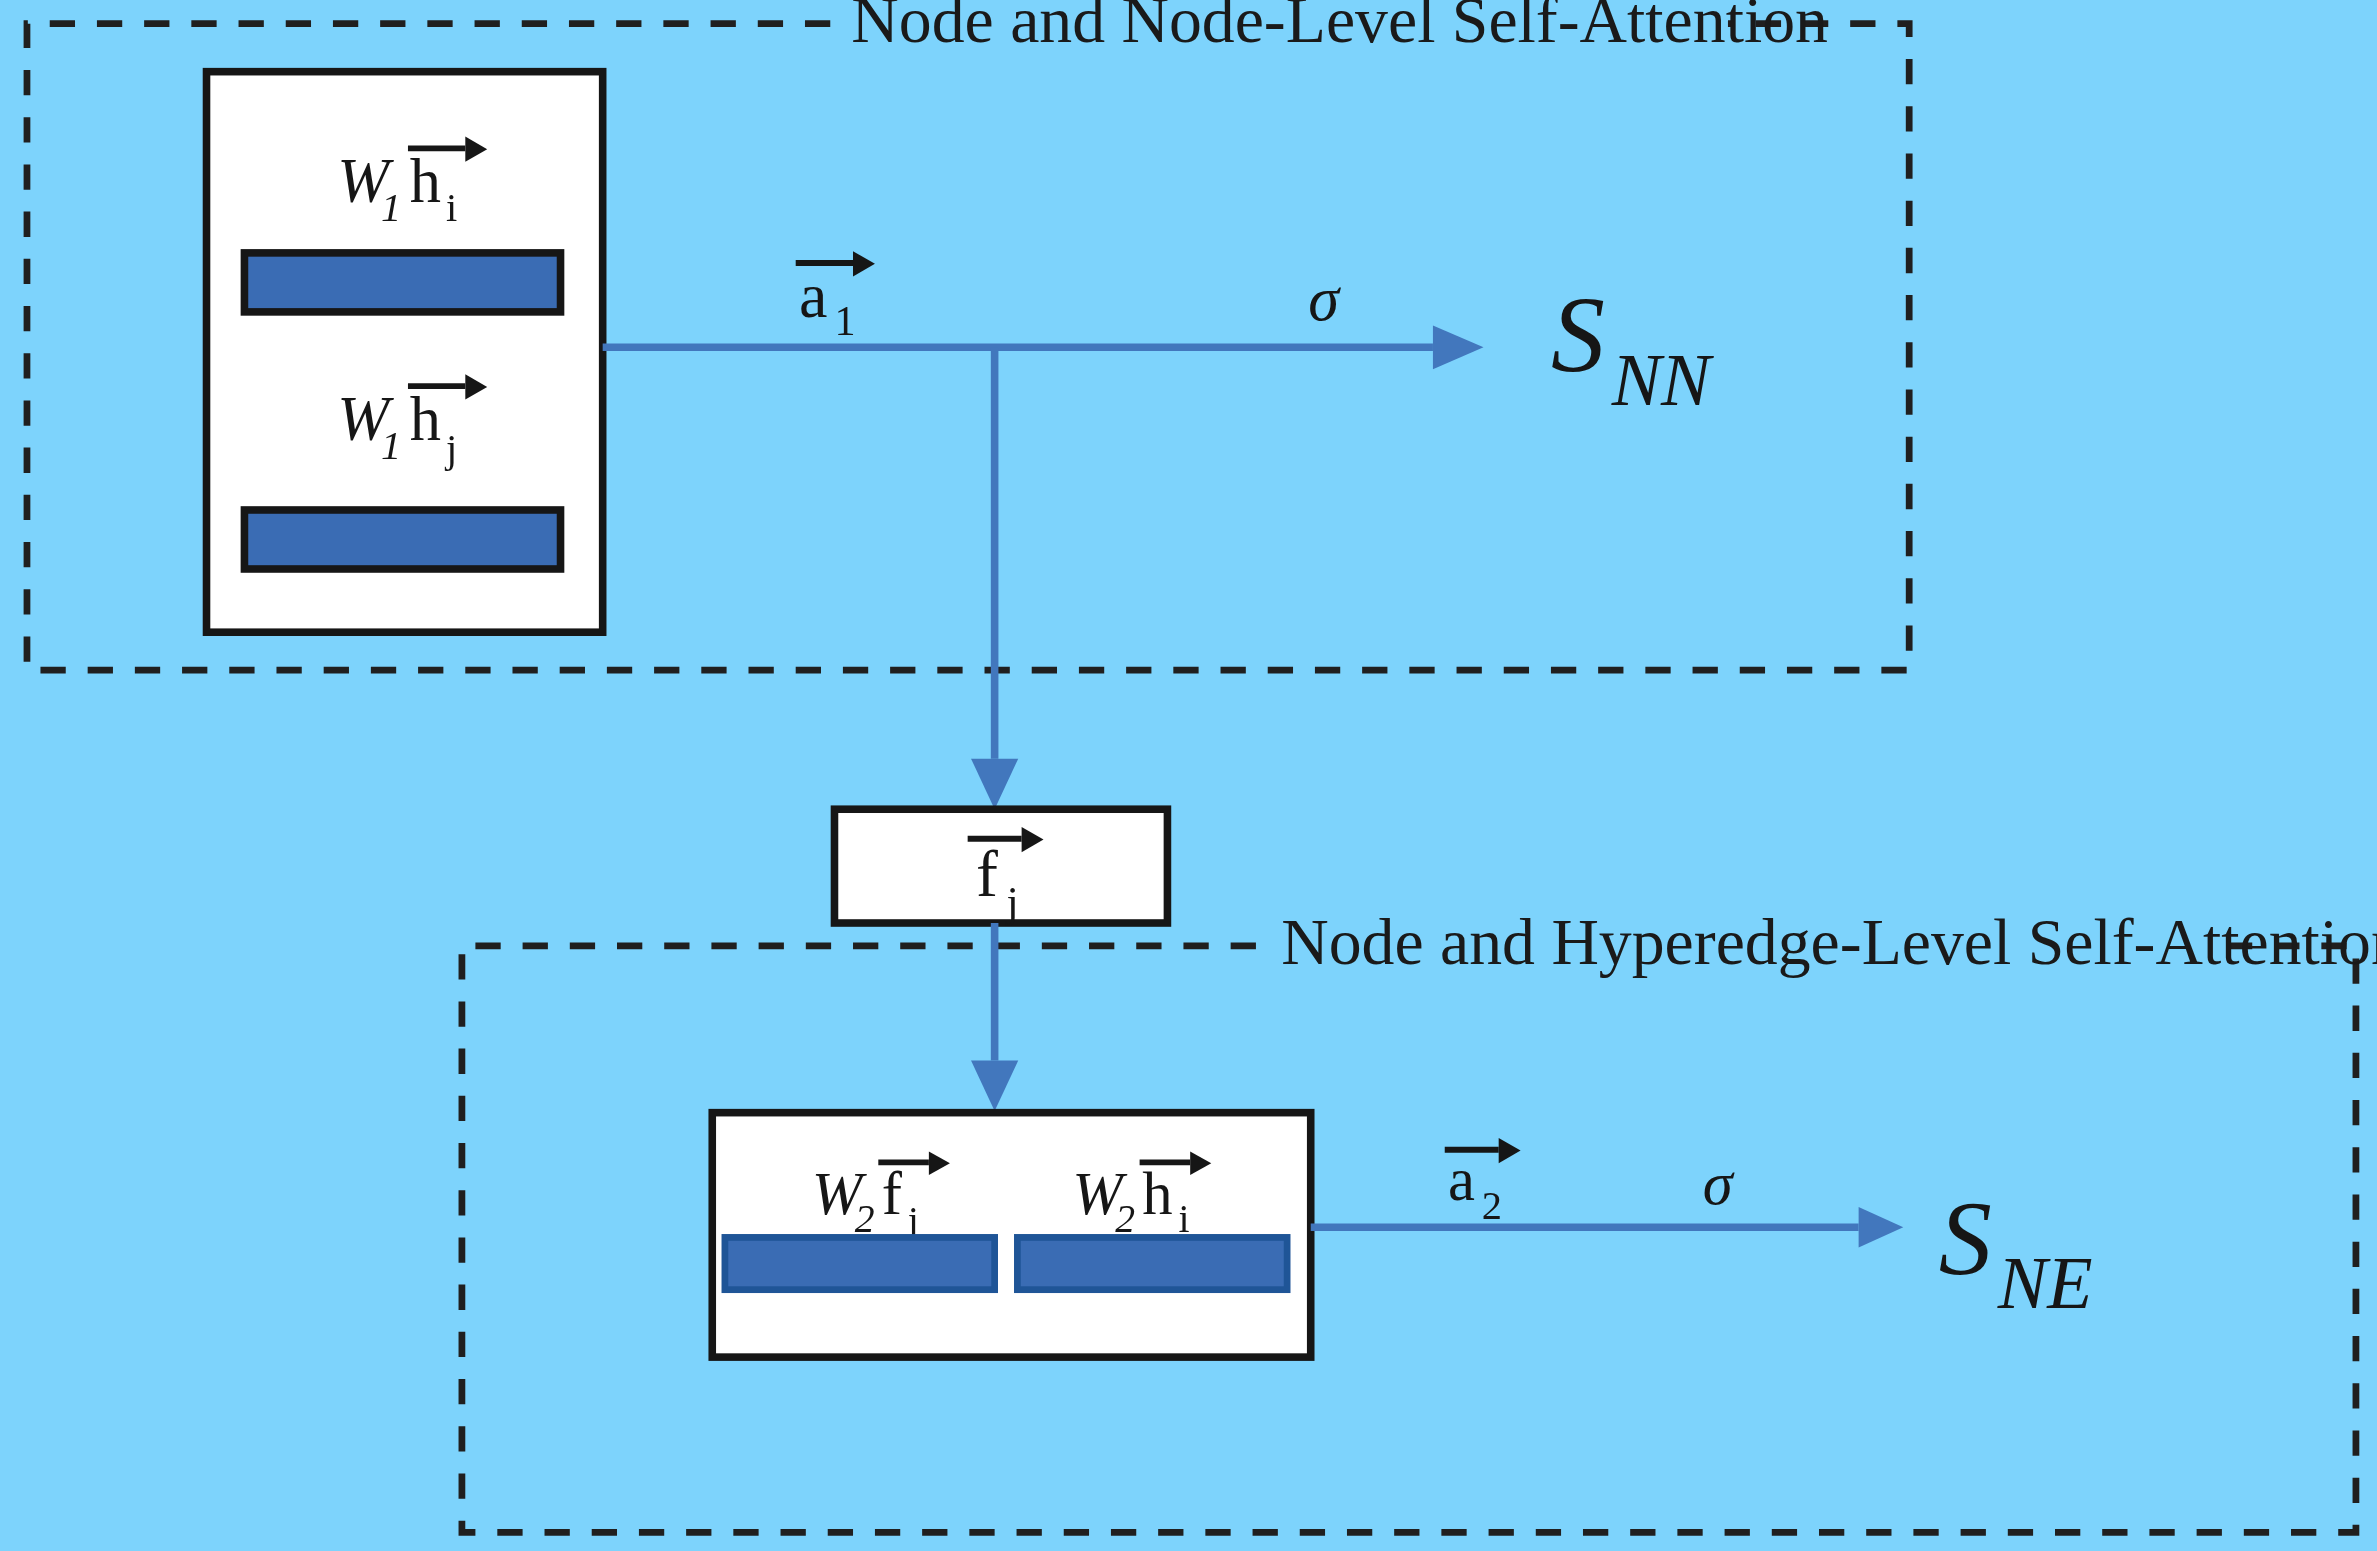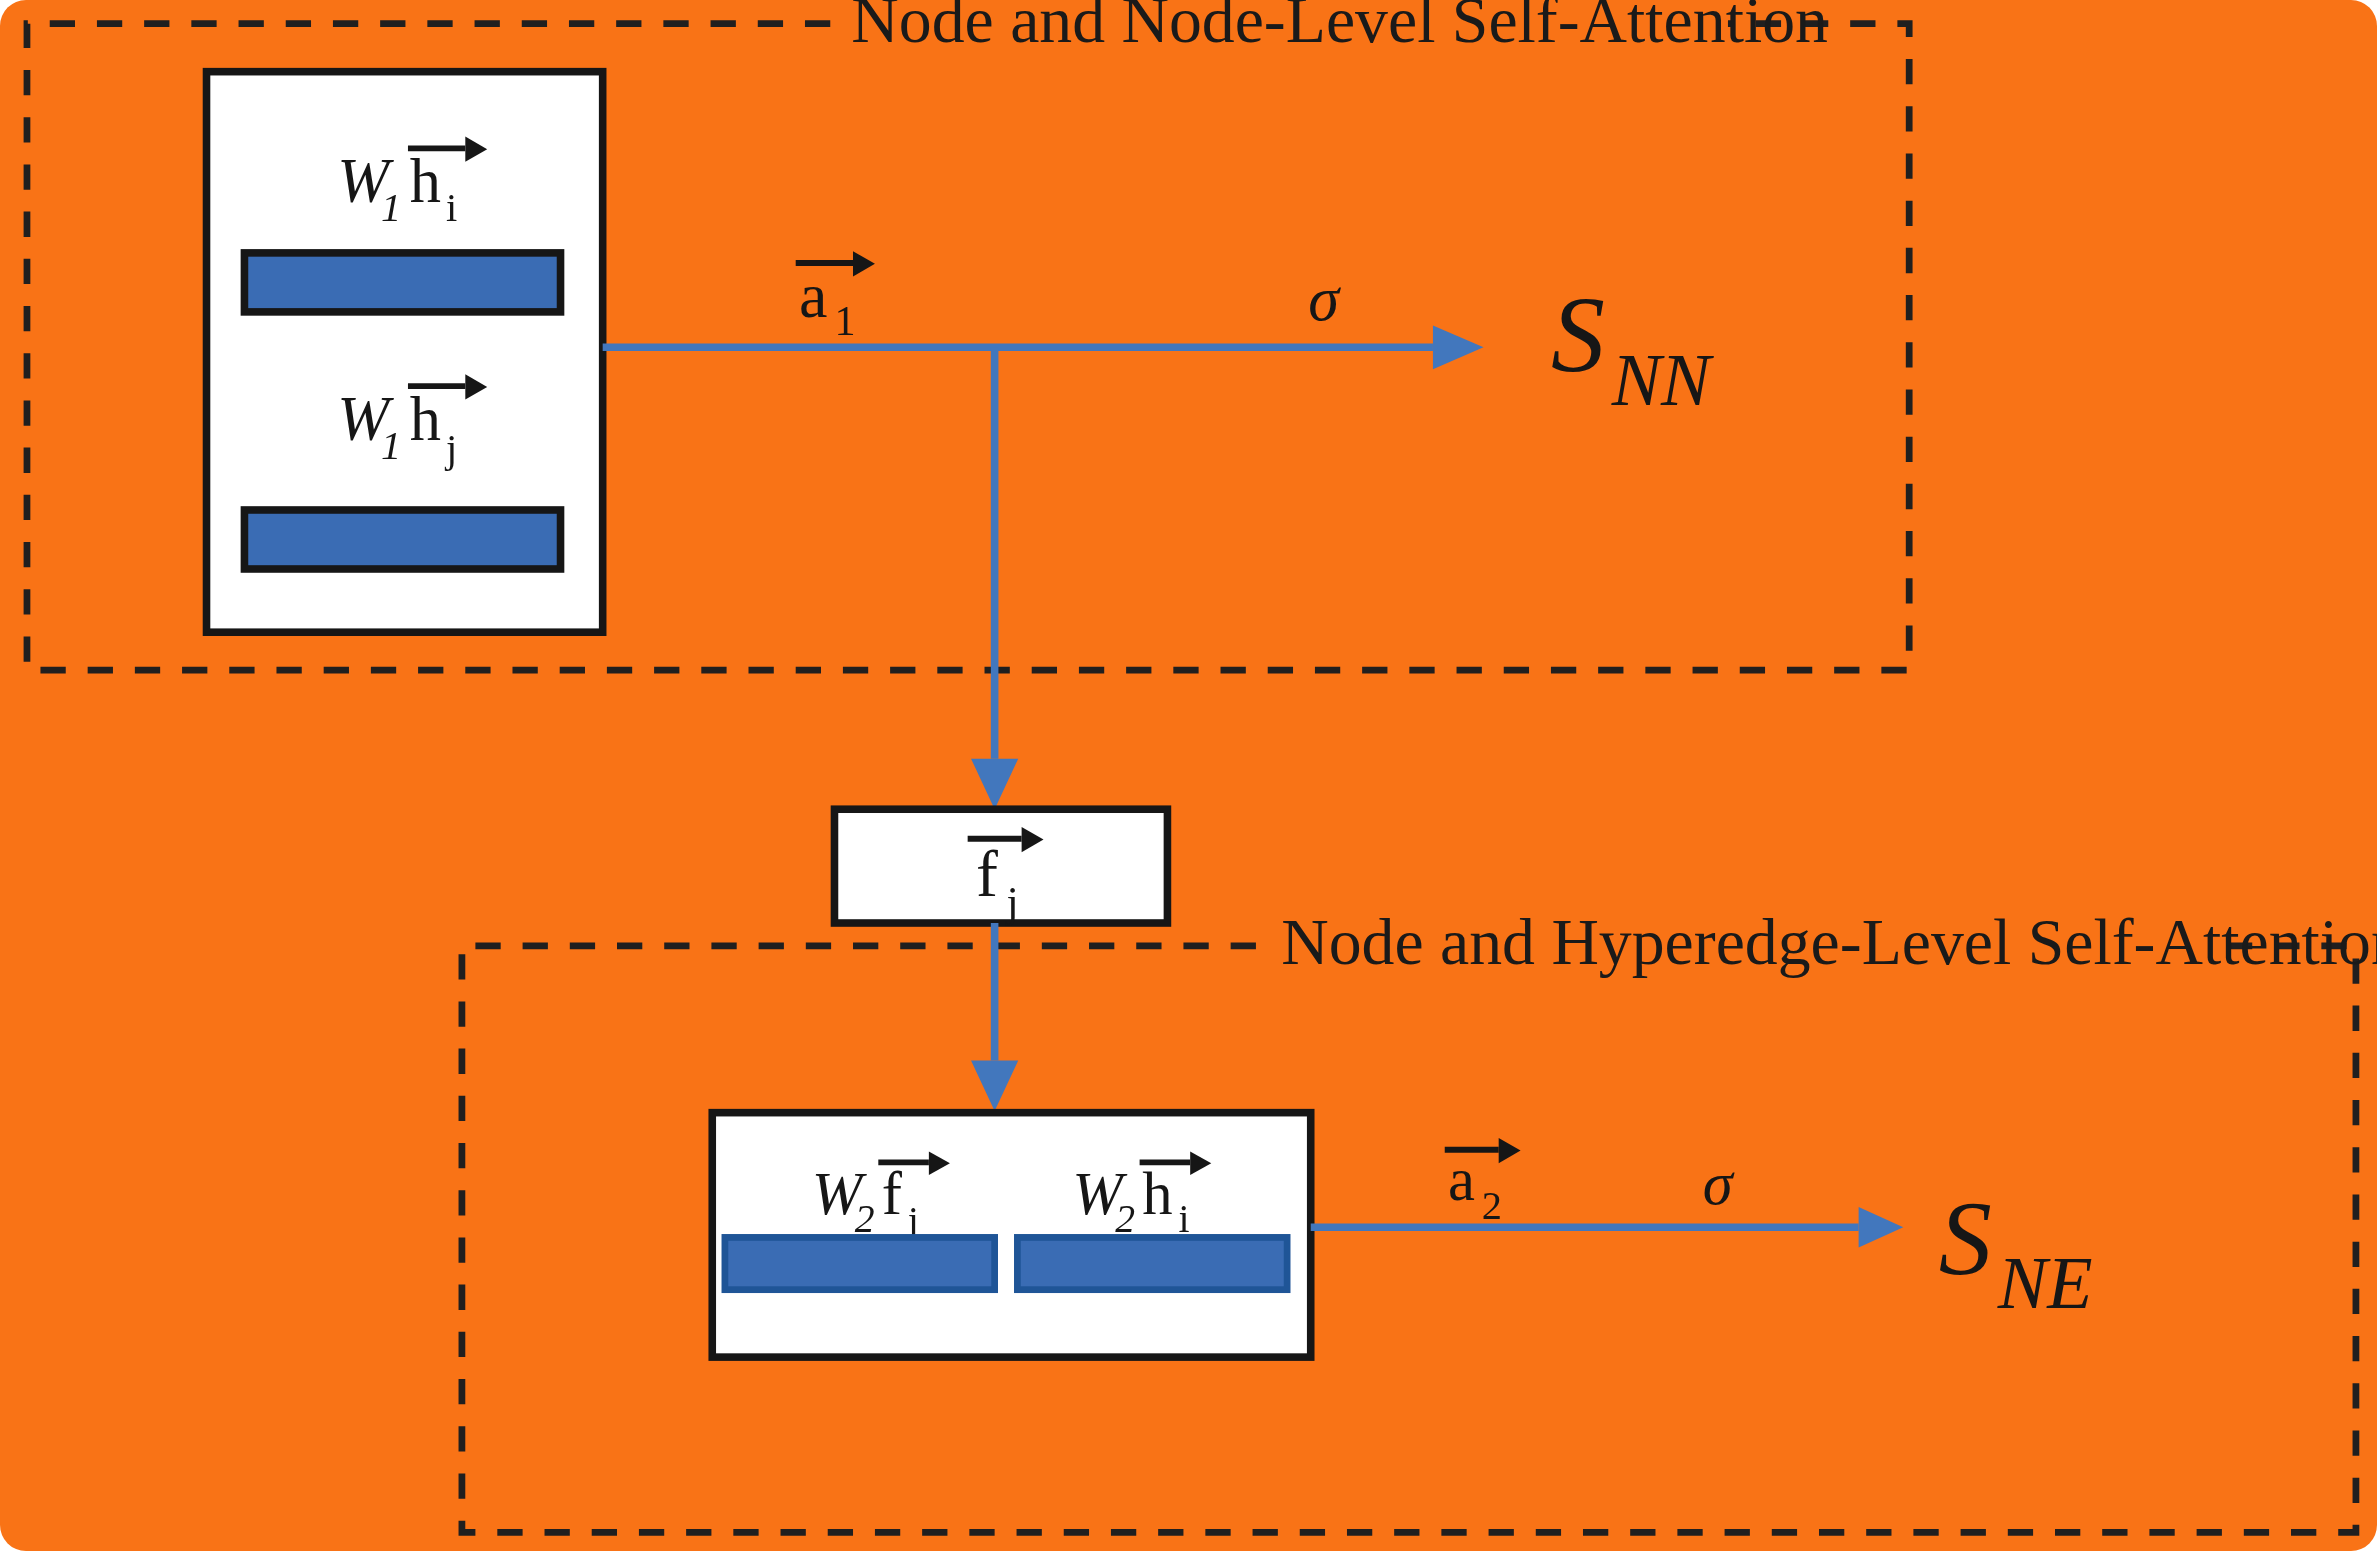--- a/index.html
+++ b/index.html
@@ -7,23 +7,22 @@
     padding: 0;
     background: #ffffff;
   }
   body {
     font-family: "Liberation Serif", "DejaVu Serif", serif;
   }
   #stage {
     position: relative;
     width: 2377px;
     height: 1551px;
-    background: #f97316;
+    background: #7dd3fc;
     overflow: hidden;
-    border-radius: 26px;
   }
   #diagram-svg {
     position: absolute;
     inset: 0;
     width: 2377px;
     height: 1551px;
   }
   .sec-title {
     font-family: "Liberation Serif", "DejaVu Serif", serif;
     font-size: 78px;

